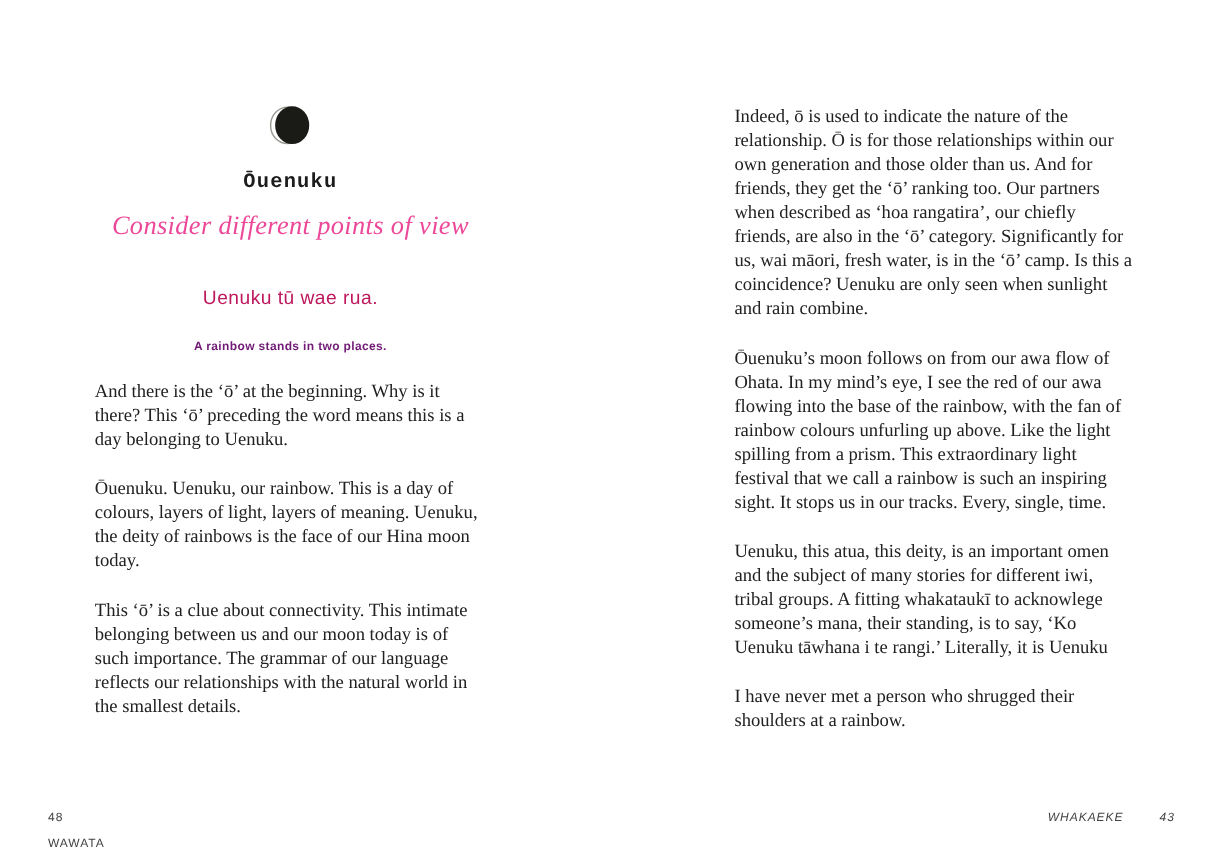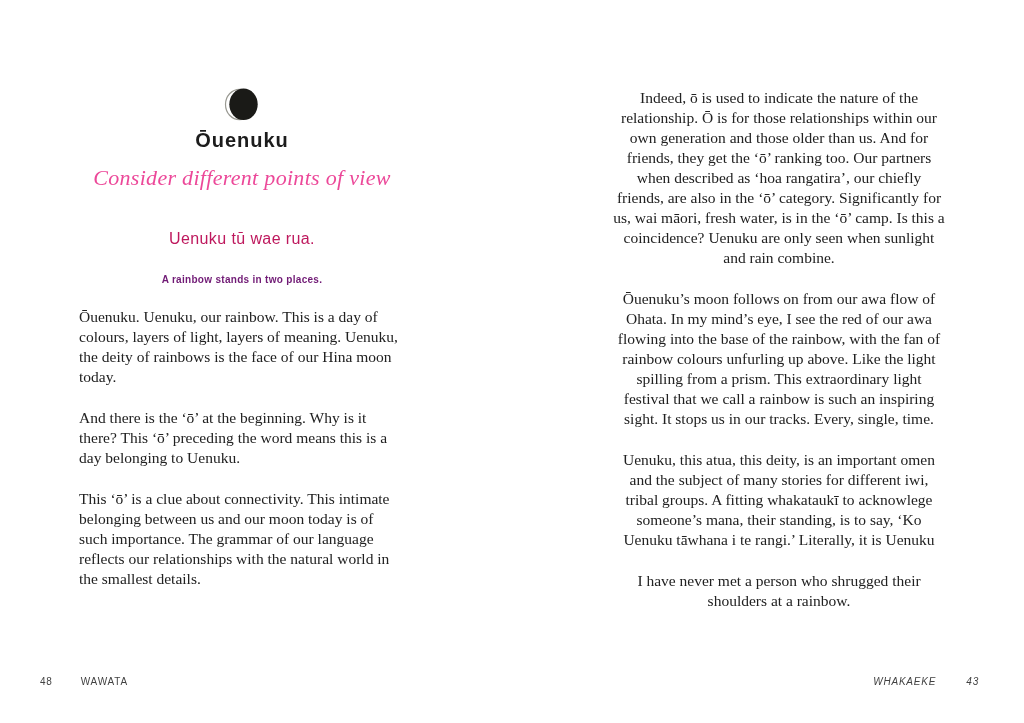--- a/index.html
+++ b/index.html
@@ -12,24 +12,24 @@
   }
   .spread { position: relative; width: 1024px; height: 723px; background: #ffffff; }
 
   
   .left-col {
     position: absolute; left: 79px; top: 84px; width: 326px;
   }
   .chapter-header { text-align: center; }
   .moon-wrap { height: 42px; line-height: 0; }
   .chapter-title {
-    margin-top: 3px;
-    font-family: Liberation Sans, sans-serif;
+    margin-top: 17px;
+    font-family: Liberation Mono, monospace;
     font-weight: bold;
-    font-size: 20px;
+    font-size: 17px;
     letter-spacing: 1px;
     color: #1c1c1c;
   }
   .chapter-subtitle {
     margin-top: 13px;
     font-family: "Liberation Serif", "DejaVu Serif", serif;
     font-style: italic;
     font-size: 22px;
     letter-spacing: 0.3px;
     color: #ec4899;
@@ -54,39 +54,39 @@
   .body-text { margin-top: 22px; text-align: left; }
   .body-text p {
     margin: 0 0 21px 0;
     font-size: 15.5px;
     line-height: 20px;
     color: #212121;
   }
 
   
   .right-col {
-    position: absolute; left: 612px; top: 88px; width: 334px; text-align: center;
+    position: absolute; left: 612px; top: 88px; width: 334px;
   }
   .right-col p {
     margin: 0 0 21px 0;
     font-size: 15.5px;
     line-height: 20px;
     color: #212121;
   }
 
   
   .footer {
     position: absolute; top: 676px;
     font-family: "Liberation Sans", "DejaVu Sans", sans-serif;
     font-size: 10px;
     letter-spacing: 0.8px;
     color: #424242;
     display: flex;
   }
-  .footer-left  { left: 40px;  gap: 28px; }
+  .footer-left  { left: 40px;  gap: 11px; flex-direction: column; }
   .footer-right { right: 45px; gap: 30px; font-style: italic; }
 </style>
 </head>
 <body>
 
 <div class="spread">
 
   <div class="left-col">
     <div class="chapter-header">
       <div class="moon-wrap">
@@ -94,22 +94,22 @@
           <ellipse cx="16.5" cy="20.5" rx="14" ry="15.2" fill="none" stroke="#9a9a93" stroke-width="1.2"></ellipse>
           <ellipse cx="20.5" cy="20.3" rx="14.2" ry="15.8" fill="#1a1a17"></ellipse>
         </svg>
       </div>
       <div class="chapter-title">Ōuenuku</div>
       <div class="chapter-subtitle">Consider different points of view</div>
       <div class="whakatauki">Uenuku tū wae rua.</div>
       <div class="proverb-line">A rainbow stands in two places.</div>
     </div>
     <div class="body-text">
+      <p>And there is the ‘ō’ at the beginning. Why is it there? This ‘ō’ preceding the word means this is a day belonging to Uenuku.</p>
       <p>Ōuenuku. Uenuku, our rainbow. This is a day of colours, layers of light, layers of meaning. Uenuku, the deity of rainbows is the face of our Hina moon today.</p>
-      <p>And there is the ‘ō’ at the beginning. Why is it there? This ‘ō’ preceding the word means this is a day belonging to Uenuku.</p>
       <p>This ‘ō’ is a clue about connectivity. This intimate belonging between us and our moon today is of such importance. The grammar of our language reflects our relationships with the natural world in the smallest details.</p>
     </div>
   </div>
 
   <div class="right-col">
     <p>Indeed, ō is used to indicate the nature of the relationship. Ō is for those relationships within our own generation and those older than us. And for friends, they get the ‘ō’ ranking too. Our partners when described as ‘hoa rangatira’, our chiefly friends, are also in the ‘ō’ category. Significantly for us, wai māori, fresh water, is in the ‘ō’ camp. Is this a coincidence? Uenuku are only seen when sunlight and rain combine.</p>
     <p>Ōuenuku’s moon follows on from our awa flow of Ohata. In my mind’s eye, I see the red of our awa flowing into the base of the rainbow, with the fan of rainbow colours unfurling up above. Like the light spilling from a prism. This extraordinary light festival that we call a rainbow is such an inspiring sight. It stops us in our tracks. Every, single, time.</p>
     <p>Uenuku, this atua, this deity, is an important omen and the subject of many stories for different iwi, tribal groups. A fitting whakataukī to acknowlege someone’s mana, their standing, is to say, ‘Ko Uenuku tāwhana i te rangi.’ Literally, it is Uenuku</p>
     <p>I have never met a person who shrugged their shoulders at a rainbow.</p>
   </div>

